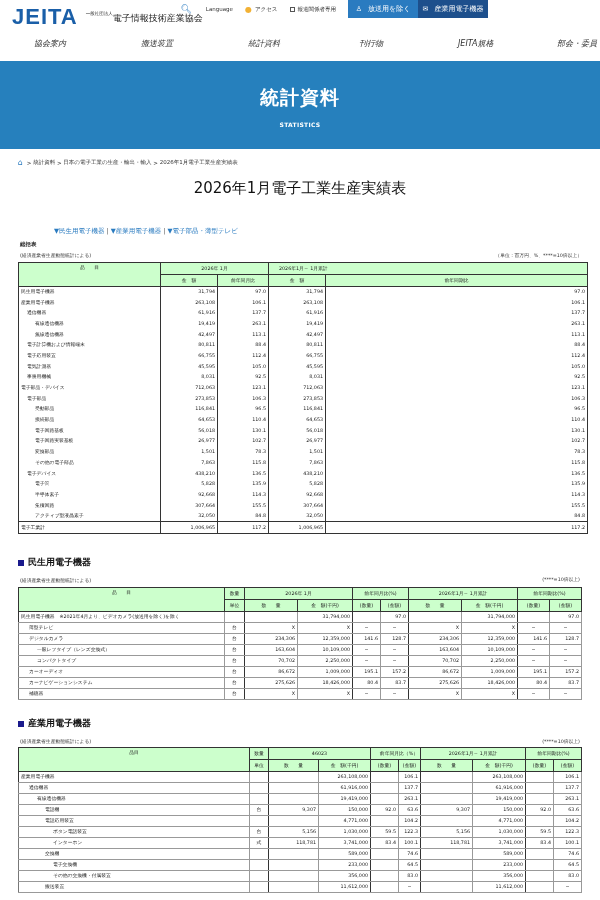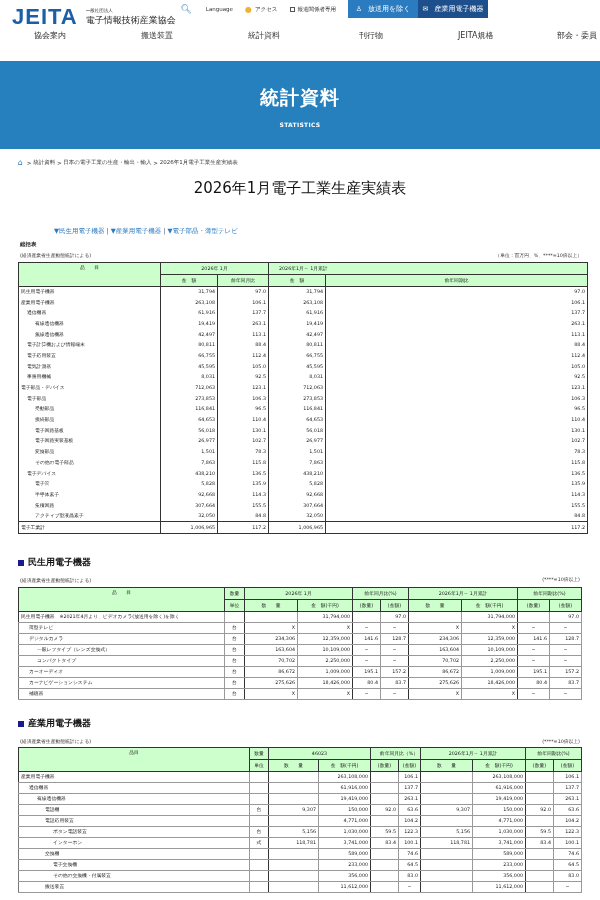--- a/index.html
+++ b/index.html
@@ -3,35 +3,35 @@
 <meta charset="utf-8">
 <style>
   * { box-sizing: border-box; margin: 0; padding: 0; }
   html, body { width: 600px; height: 900px; overflow: hidden; background: #fff; }
   body { font-family: "DejaVu Sans", "Liberation Sans", sans-serif; color: #222; position: relative; }
 
   
   .header { position: absolute; top: 0; left: 0; width: 488px; height: 33px; }
   .logo { position: absolute; left: 12px; top: 6px; display: flex; align-items: center; }
   .logo-mark { font-family: "Liberation Sans", sans-serif; font-weight: bold; font-size: 22px; color: #1a5fa8; letter-spacing: 1px; line-height: 22px; }
-  .logo-text { margin-left: 8px; display: flex; flex-direction: column; line-height: 1; }
+  .logo-text { margin-left: 8px; display: flex; flex-direction: row; line-height: 1; }
   .logo-sub { font-size: 4.5px; color: #333; }
   .logo-name { font-size: 9px; color: #222; margin-top: 2px; }
   .util { position: absolute; top: 0; right: 0; height: 18px; display: flex; align-items: center; }
   .util-item { display: flex; align-items: center; font-size: 5.5px; color: #333; margin-right: 12px; height: 18px; }
   .util-icon { font-size: 8px; margin-right: 3px; }
   .search-icon { color: #2a7bc0; font-size: 9px; margin-right: 14px; }
   .pin { color: #f2b134; }
   .box-icon { display: inline-block; width: 5px; height: 5px; border: 1px solid #555; margin-right: 3px; }
   .btn-member { background: #2a7bc0; color: #fff; font-size: 7px; height: 18px; width: 70px; display: flex; align-items: center; justify-content: center; margin-right: 0; }
   .btn-contact { background: #1d4f8c; color: #fff; font-size: 7px; height: 18px; width: 70px; display: flex; align-items: center; justify-content: center; }
   .btn-member .ico, .btn-contact .ico { margin-right: 6px; font-size: 7px; }
 
   
-  .nav { position: absolute; top: 22px; left: 0; width: 600px; height: 28px; display: flex; align-items: center; }
+  .nav { position: absolute; top: 30px; left: 0; width: 600px; height: 28px; display: flex; align-items: center; font-style: italic; }
   .nav-item { font-size: 8px; color: #333; position: absolute; top: 8px; white-space: nowrap; }
 
   
   .banner { position: absolute; top: 61px; left: 0; width: 600px; height: 88px; background: #2680bd; color: #fff; text-align: center; }
   .banner-title { font-size: 19px; font-weight: bold; margin-top: 24px; letter-spacing: 1px; }
   .banner-sub { font-size: 6px; margin-top: 10px; font-weight: bold; letter-spacing: 0.3px; }
 
   
   .breadcrumb { position: absolute; top: 158px; left: 18px; font-size: 5.5px; color: #333; display: flex; align-items: center; }
   .home-icon { color: #2a7bc0; font-size: 8px; margin-right: 2px; }

